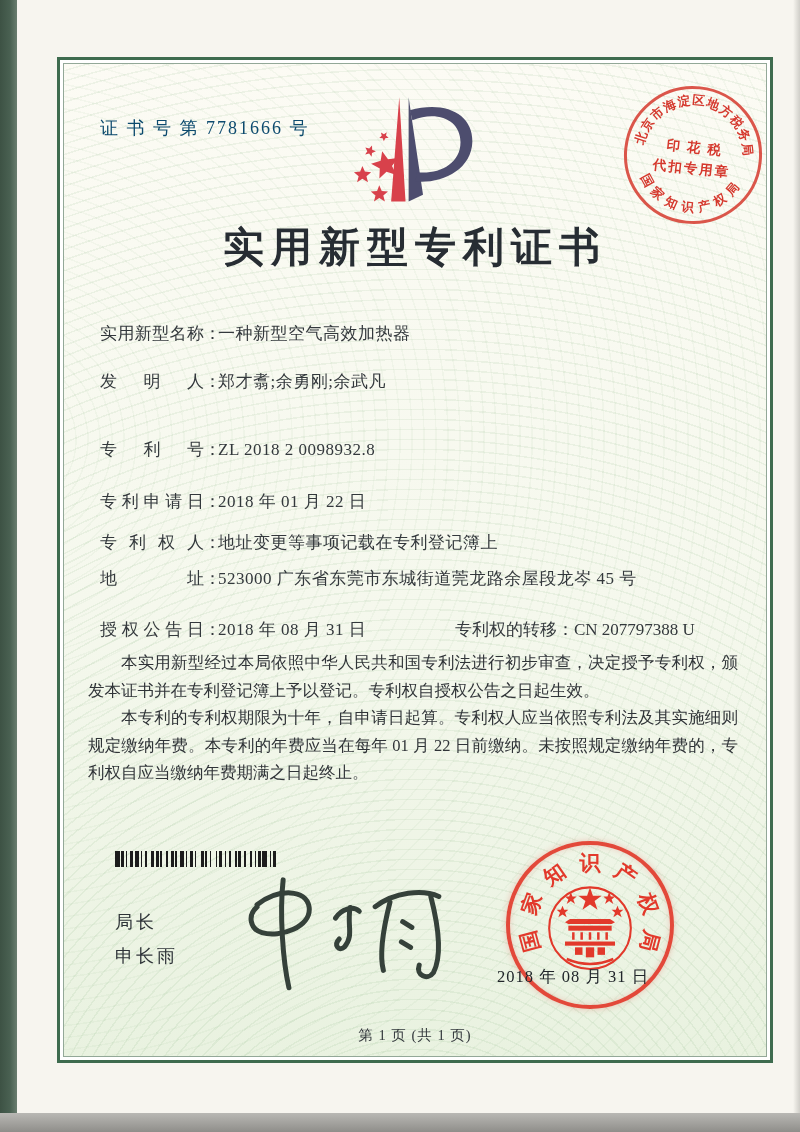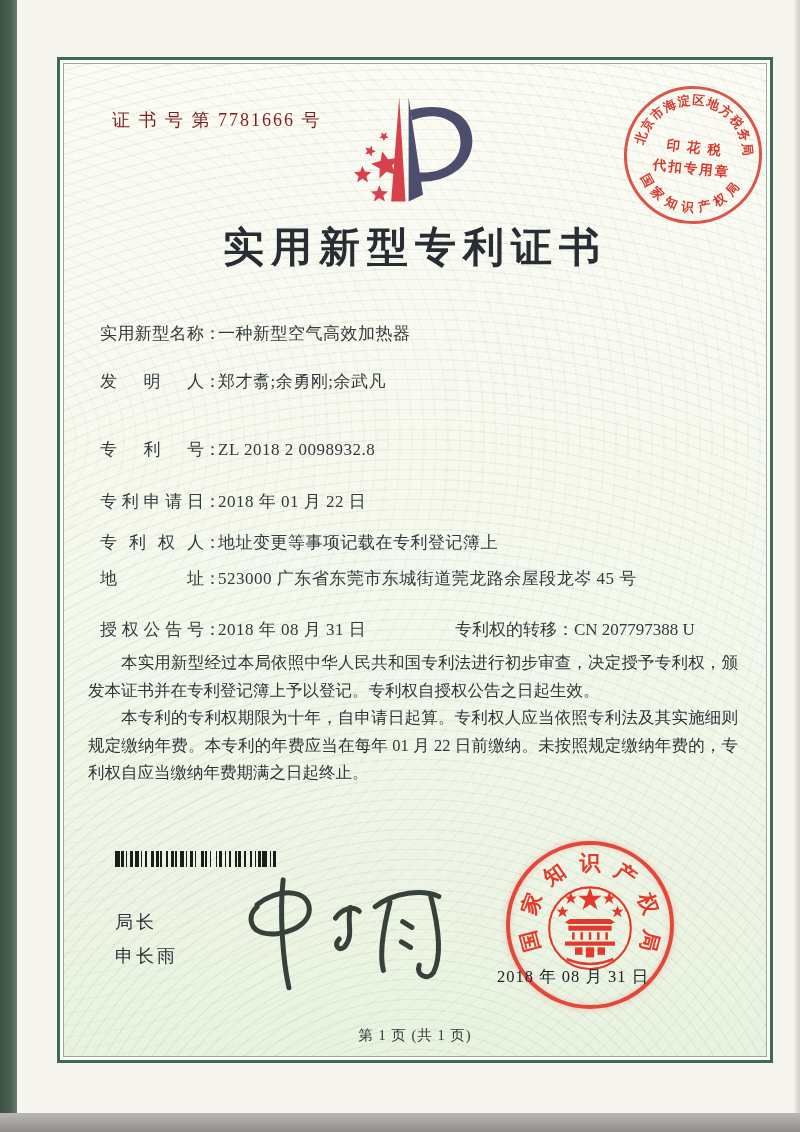--- a/index.html
+++ b/index.html
@@ -17,21 +17,21 @@
 
   
   .frame { position:absolute; left:57px; top:57px; width:716px; height:1006px;
     border:3px solid #3e6b4e;
     box-shadow: inset 0 0 0 3px #ffffff, inset 0 0 0 4px #93a898;
     background:
       repeating-radial-gradient(circle at 50% 118%, rgba(110,165,105,0.10) 0 1.5px, transparent 1.5px 10px),
       repeating-radial-gradient(circle at -8% 38%, rgba(110,165,105,0.06) 0 1.5px, transparent 1.5px 12px),
       linear-gradient(180deg,#fcfbf4 0%,#f5f8ed 55%,#e9f2e0 100%); }
 
-  .cert-no { position:absolute; left:100px; top:108px; font-size:18px; color:#7f1d1d; letter-spacing:2px;margin-left:12px; }
+  .cert-no { position:absolute; left:100px; top:116px; font-size:18px; color:#0c4a6e; letter-spacing:2px; }
 
   
   .logo { position:absolute; left:338px; top:90px; width:150px; height:128px; }
 
   
   .title { position:absolute; left:57px; top:220px; width:716px; text-align:center;
     font-size:41px; font-weight:bold; color:#272d33; letter-spacing:7px; }
 
   
   .row { position:absolute; left:100px; font-size:17px; color:#33383c; white-space:nowrap; }
@@ -151,21 +151,21 @@
   <div class="row" style="top:490px">
     <span class="lab">专利申请日</span><span class="colon">：</span><span class="val">2018 年 01 月 22 日</span>
   </div>
   <div class="row" style="top:531px">
     <span class="lab">专利权人</span><span class="colon">：</span><span class="val">地址变更等事项记载在专利登记簿上</span>
   </div>
   <div class="row" style="top:567px">
     <span class="lab">地址</span><span class="colon">：</span><span class="val">523000 广东省东莞市东城街道莞龙路余屋段龙岑 45 号</span>
   </div>
   <div class="row" style="top:618px">
-    <span class="lab">授权公告号</span><span class="colon">：</span><span class="val">2018 年 08 月 31 日</span>
+    <span class="lab">授权公告日</span><span class="colon">：</span><span class="val">2018 年 08 月 31 日</span>
   </div>
   <div class="row-grant-no" style="top:618px">
     <span>专利权的转移</span><span>：</span><span>CN 207797388 U</span>
   </div>
 
   <div class="paras">
     <p>本实用新型经过本局依照中华人民共和国专利法进行初步审查，决定授予专利权，颁发本证书并在专利登记簿上予以登记。专利权自授权公告之日起生效。</p>
     <p>本专利的专利权期限为十年，自申请日起算。专利权人应当依照专利法及其实施细则规定缴纳年费。本专利的年费应当在每年 01 月 22 日前缴纳。未按照规定缴纳年费的，专利权自应当缴纳年费期满之日起终止。</p>
   </div>
 

